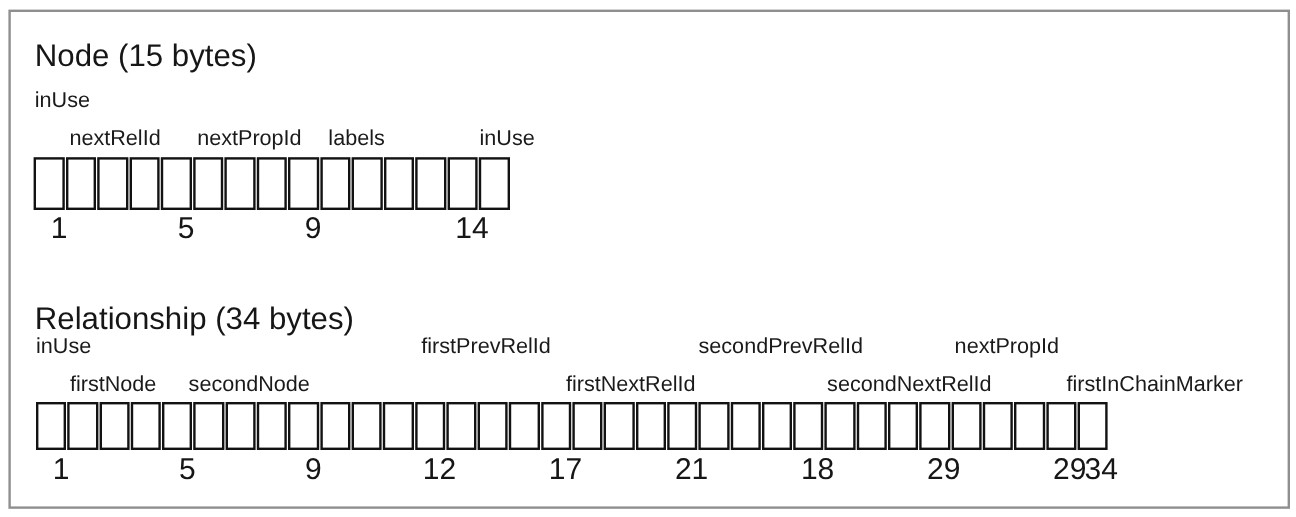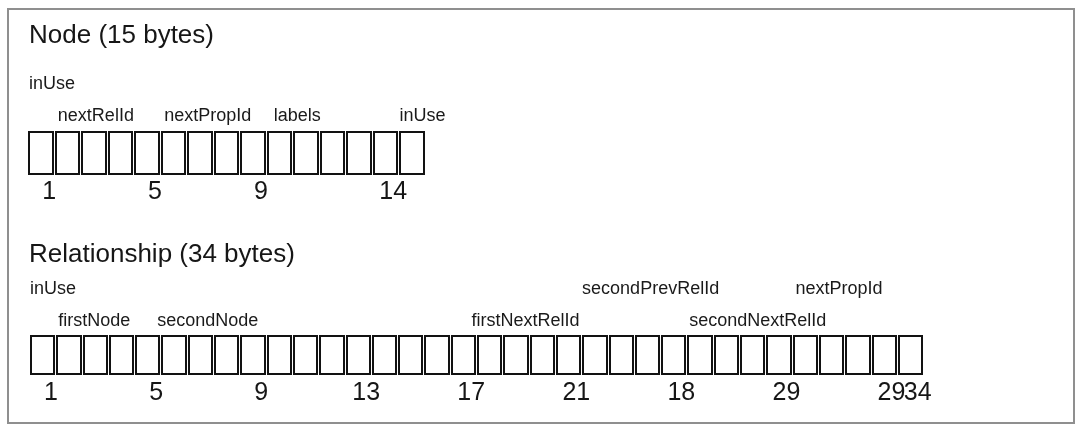--- a/index.html
+++ b/index.html
@@ -24,20 +24,21 @@
     box-sizing: border-box;
     border: 2px solid #8f8f8f;
     background: #ffffff;
   }
   .title {
     position: absolute;
     font-size: 26px;
     line-height: 1.1;
     color: #161616;
     white-space: nowrap;
+    margin-top: 12px;
   }
   .small-label {
     position: absolute;
     font-size: 18px;
     line-height: 1.1;
     color: #1a1a1a;
     white-space: nowrap;
   }
   .label-row, .tick-row {
     position: absolute;
@@ -116,29 +117,31 @@
   <span class="tick" style="left:5.33%">1</span>
   <span class="tick" style="left:32.0%">5</span>
   <span class="tick" style="left:58.67%">9</span>
   <span class="tick" style="left:92.0%">14</span>
 </div>
 
 <div class="title" style="left:29px; top:239px">Relationship (34 bytes)</div>
 
 <div class="label-row" style="left:30px; top:279px; width:893px">
   <span class="cl left-align" style="left:0">inUse</span>
+  <span class="cl" style="left:42.0%">firstPrevRelId</span>
   <span class="cl" style="left:69.5%">secondPrevRelId</span>
   <span class="cl" style="left:90.6%">nextPropId</span>
 </div>
 
 <div class="label-row" style="left:30px; top:311px; width:893px">
   <span class="cl" style="left:7.2%">firstNode</span>
   <span class="cl" style="left:19.9%">secondNode</span>
   <span class="cl" style="left:55.5%">firstNextRelId</span>
   <span class="cl" style="left:81.5%">secondNextRelId</span>
+  <span class="cl" style="left:104.4%">firstInChainMarker</span>
 </div>
 
 <div class="byte-row" style="left:30px; top:335px; width:893px; height:40px">
     <div class="cell"></div>
     <div class="cell"></div>
     <div class="cell"></div>
     <div class="cell"></div>
     <div class="cell"></div>
     <div class="cell"></div>
     <div class="cell"></div>
@@ -168,20 +171,20 @@
     <div class="cell"></div>
     <div class="cell"></div>
     <div class="cell"></div>
     <div class="cell"></div>
   </div>
 
 <div class="tick-row" style="left:30px; top:379px; width:893px">
   <span class="tick" style="left:2.35%">1</span>
   <span class="tick" style="left:14.12%">5</span>
   <span class="tick" style="left:25.88%">9</span>
-  <span class="tick" style="left:37.65%">13</span>
+  <span class="tick" style="left:37.65%">12</span>
   <span class="tick" style="left:49.41%">17</span>
   <span class="tick" style="left:61.18%">21</span>
   <span class="tick" style="left:72.94%">18</span>
   <span class="tick" style="left:84.71%">29</span>
   <span class="tick" style="left:96.47%">29</span>
   <span class="tick" style="left:99.41%">34</span>
 </div>
 
 </body></html>

